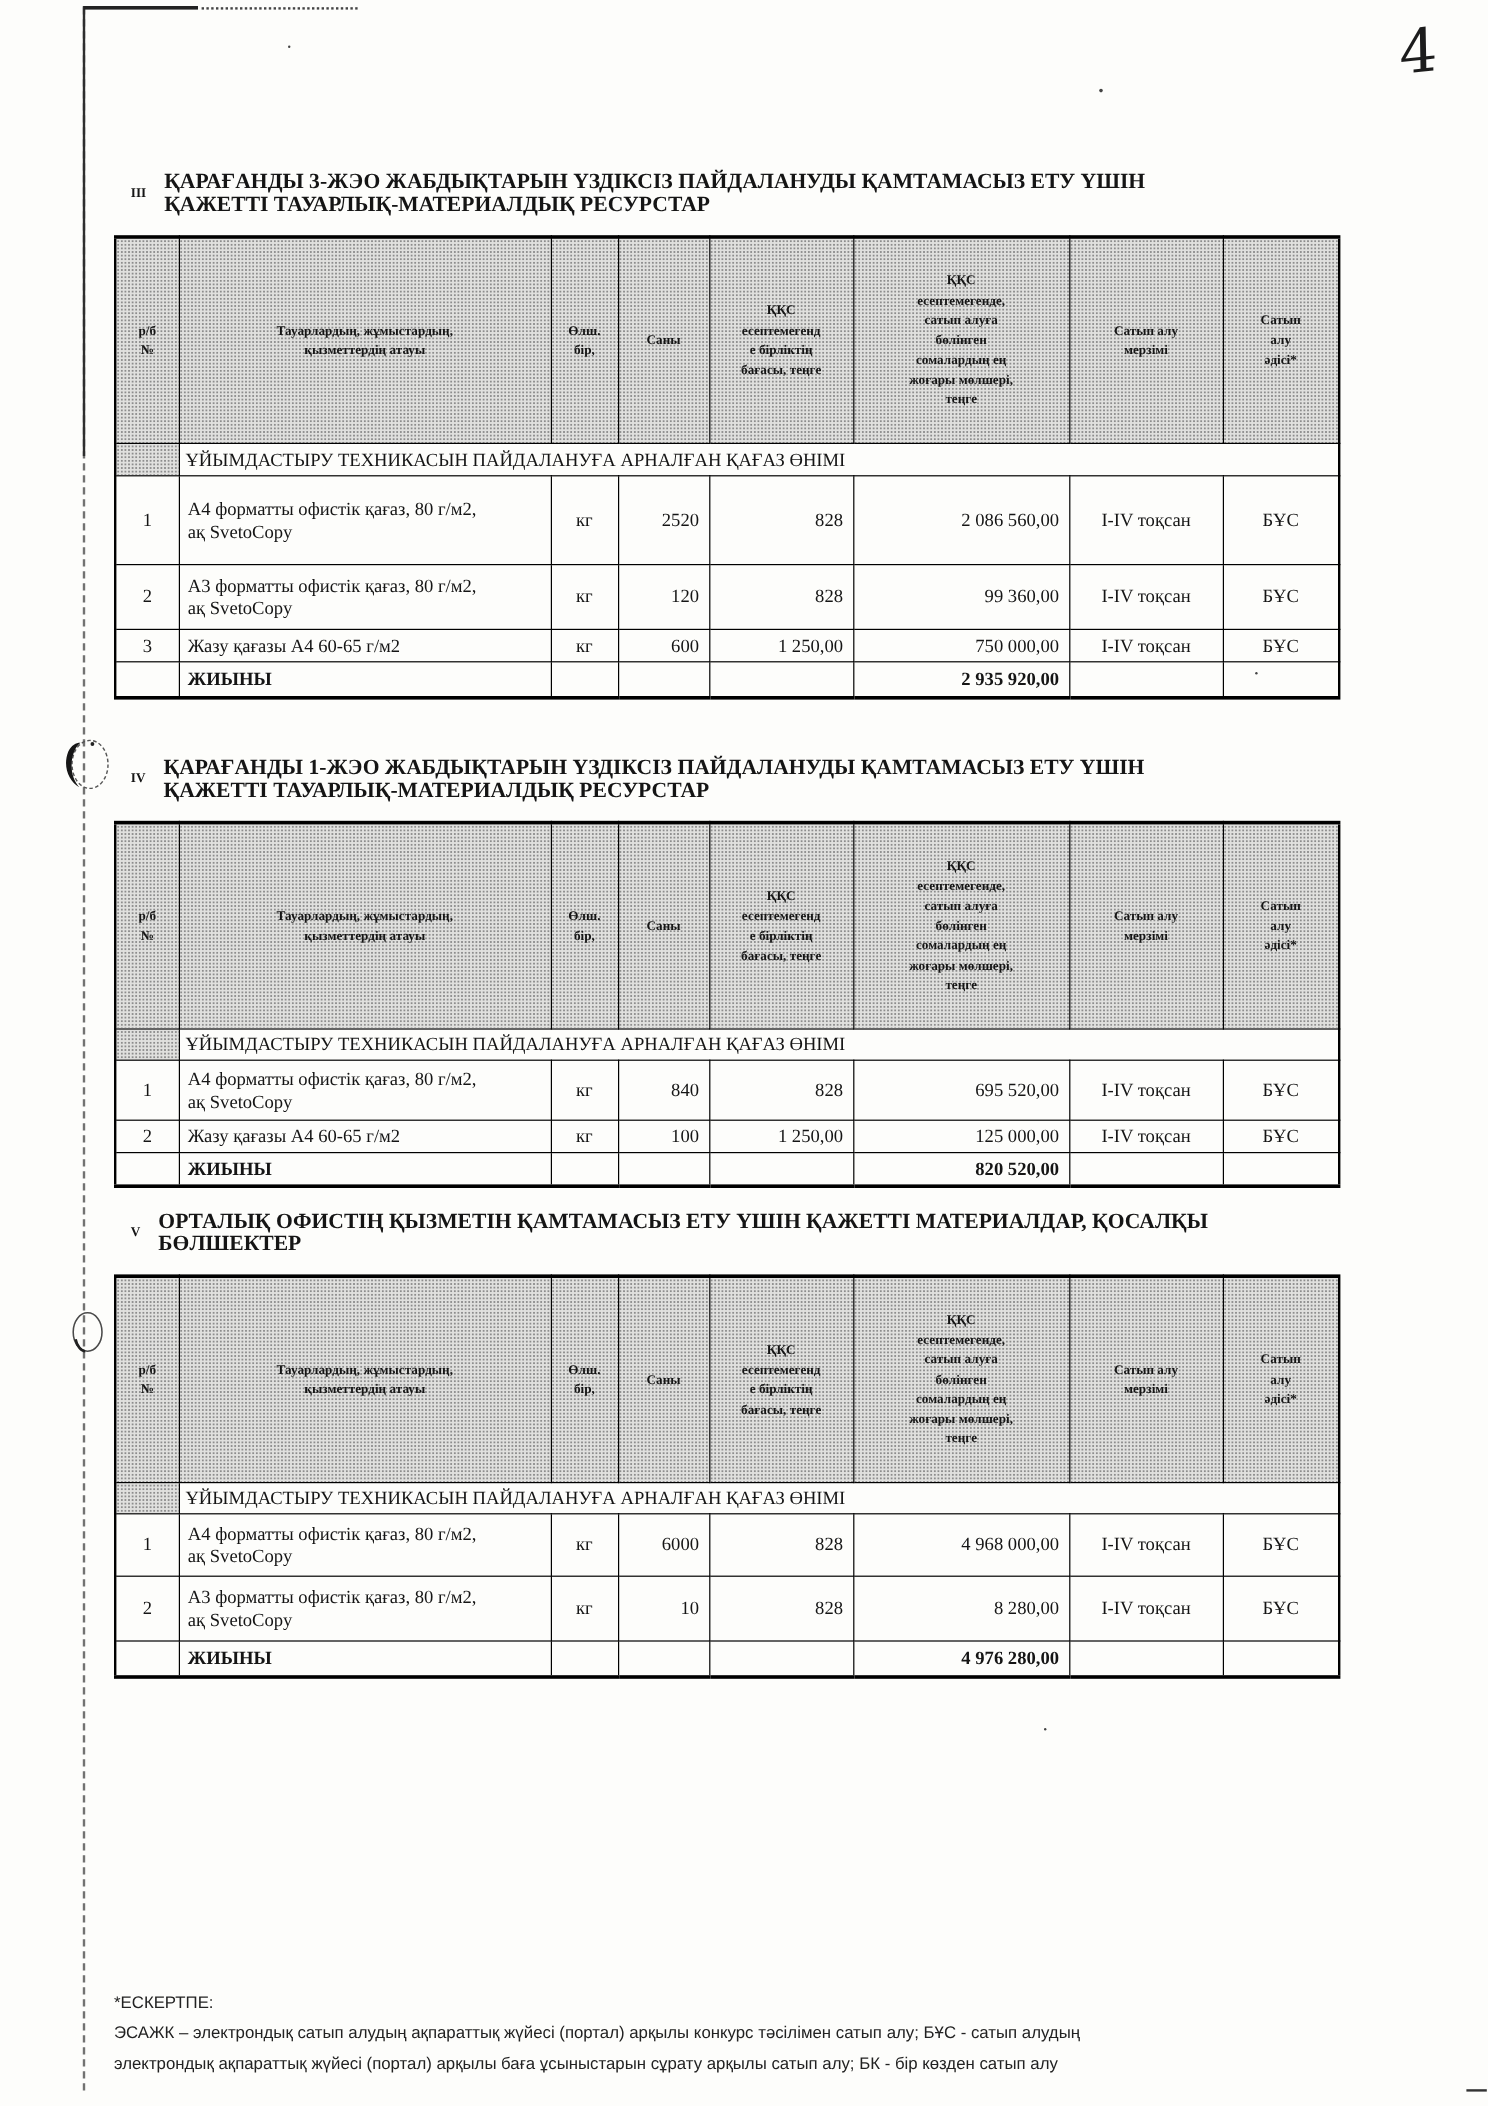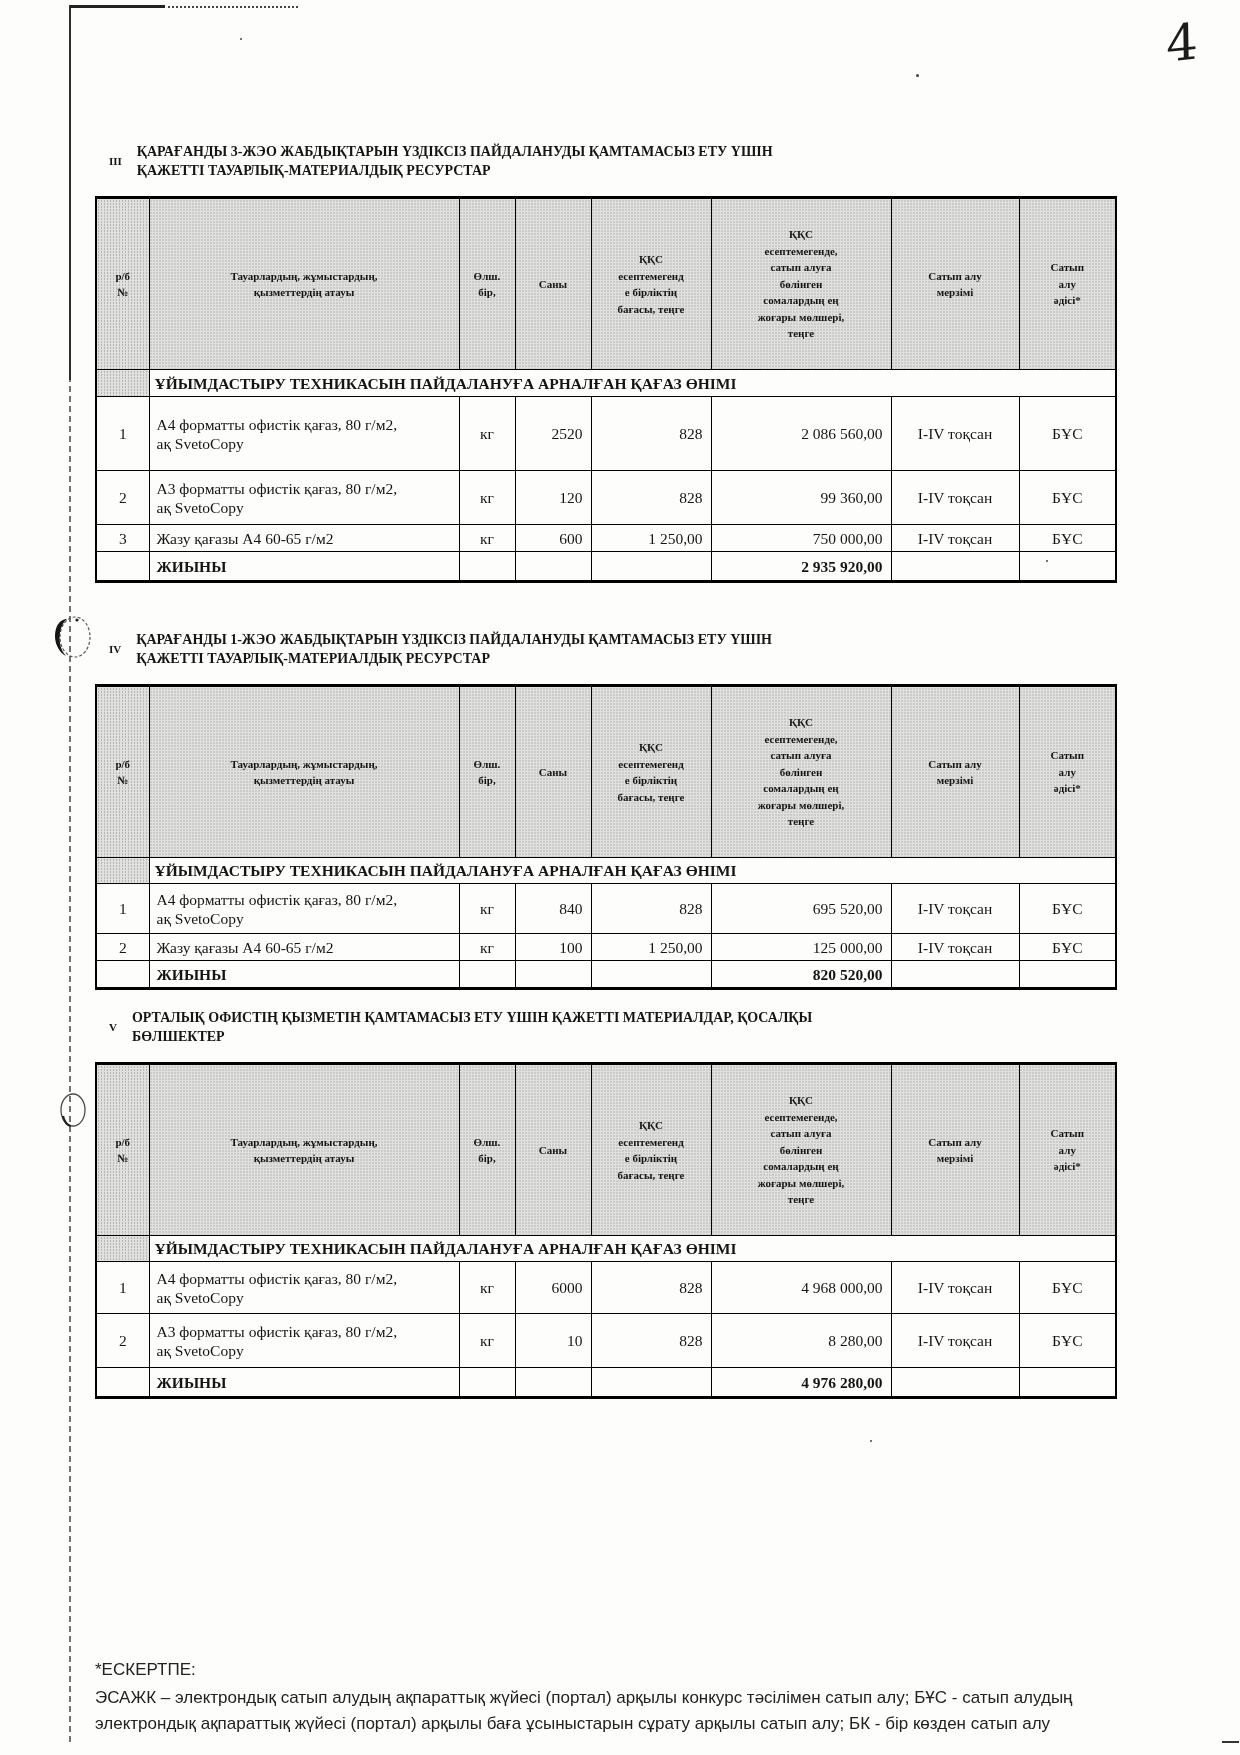--- a/index.html
+++ b/index.html
@@ -17,44 +17,44 @@
   .speck{position:absolute;width:3px;height:3px;border-radius:50%;background:#444;}
   .hole{position:absolute;}
   .hand-num{position:absolute;left:1166px;top:18px;font-family:"DejaVu Serif",serif;
             font-size:50px;font-weight:400;color:#1c1c1c;
             transform:rotate(-6deg) skewX(-5deg);line-height:1;}
 
   
   .sec{position:absolute;left:95px;width:1040px;}
   .sec-head{display:flex;align-items:center;gap:15px;margin:0 0 16px 14px;}
   .sec-numeral{font-weight:bold;font-size:11px;flex:0 0 auto;}
-  .sec-title{font-weight:bold;font-size:14px;line-height:19px;white-space:pre-line;margin:0;}
+  .sec-title{font-weight:bold;font-size:18px;line-height:19px;white-space:pre-line;margin:0;}
 
   
   table.doc{border-collapse:collapse;table-layout:fixed;width:1020px;
             border:2.5px solid #000;border-top:3.5px solid #000;}
   table.doc th, table.doc td{border:1.5px solid #000;overflow:hidden;
             padding:1px 3px;vertical-align:middle;}
   table.doc th{font-weight:bold;font-size:11px;line-height:16.5px;text-align:center;}
   table.doc td{font-size:15.5px;line-height:19px;}
   .shade{background-color:#e0e0de;
          background-image:radial-gradient(circle,#8d8d8d .6px,rgba(0,0,0,0) .75px);
          background-size:3px 3px;}
   .pre{white-space:pre-line;}
   .c{text-align:center;}
   .r{text-align:right;padding-right:8px !important;}
   .l{text-align:left;padding-left:7px !important;}
-  .group-h{font-weight:bold;font-size:15px;padding-left:5px !important;}
+  .group-h{font-weight:normal;font-size:15px;padding-left:5px !important;}
   .total-label{font-weight:bold;}
   .total-val{font-weight:bold;}
   tr.bottom-thick td{border-bottom:3px solid #000;}
 
   
   .footnote{position:absolute;left:95px;top:1660px;width:1010px;
-            font-family:"Liberation Sans",sans-serif;font-size:17px;color:#222;}
+            font-family:"Liberation Sans",sans-serif;font-size:14px;color:#222;}
   .footnote .fn-label{margin-bottom:9px;}
   .footnote .fn-line{margin-bottom:9px;line-height:17px;}
 </style>
 </head>
 <body>
 
 <div class="page">
 
   <div class="vline-dashed"></div>
   <div class="vline-solid-top"></div>

